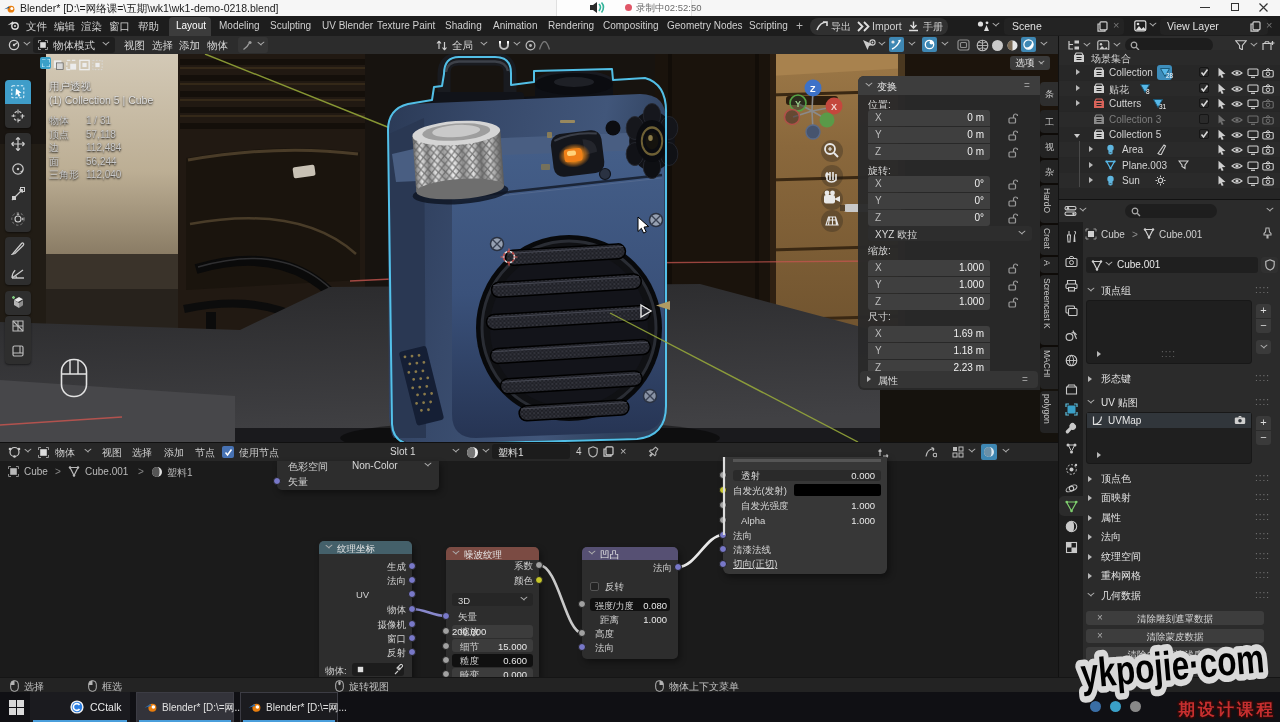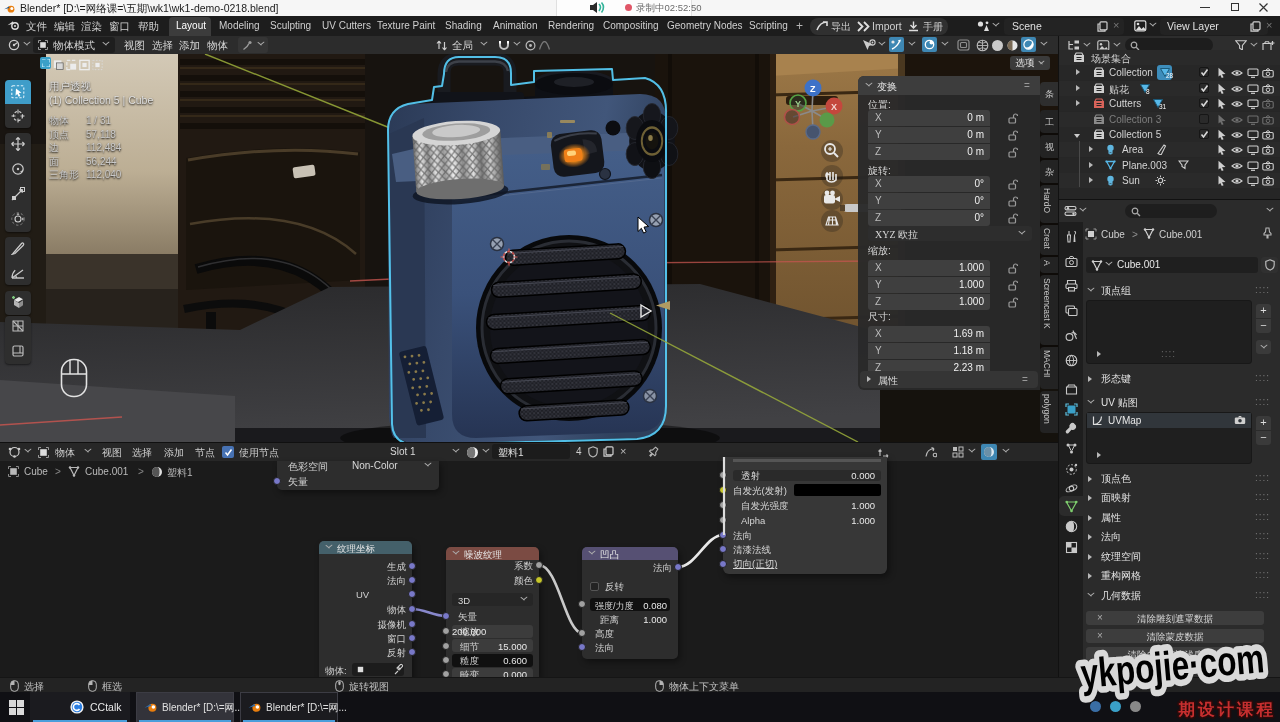--- a/index.html
+++ b/index.html
@@ -46,21 +46,21 @@
     </svg>
   <div class="abs" style="left:26px;top:3.5px">文件</div>
   <div class="abs" style="left:54px;top:3.5px">编辑</div>
   <div class="abs" style="left:81px;top:3.5px">渲染</div>
   <div class="abs" style="left:109px;top:3.5px">窗口</div>
   <div class="abs" style="left:138px;top:3.5px">帮助</div>
   <div class="abs" style="left:169px;top:1px;width:42px;height:19px;background:#3c3c3c;border-radius:4px 4px 0 0;"></div>
   <div class="abs" style="left:176px;top:4px;color:#fff;font-size:10px;">Layout</div>
   <div class="abs" style="left:219px;top:4px;font-size:10px;">Modeling</div>
   <div class="abs" style="left:270px;top:4px;font-size:10px;">Sculpting</div>
-  <div class="abs" style="left:322px;top:4px;font-size:10px;">UV Cutters</div>
+  <div class="abs" style="left:322px;top:4px;font-size:10px;">UV Blender</div>
   <div class="abs" style="left:377px;top:4px;font-size:10px;">Texture Paint</div>
   <div class="abs" style="left:445px;top:4px;font-size:10px;">Shading</div>
   <div class="abs" style="left:493px;top:4px;font-size:10px;">Animation</div>
   <div class="abs" style="left:548px;top:4px;font-size:10px;">Rendering</div>
   <div class="abs" style="left:603px;top:4px;font-size:10px;">Compositing</div>
   <div class="abs" style="left:667px;top:4px;font-size:10px;">Geometry Nodes</div>
   <div class="abs" style="left:749px;top:4px;font-size:10px;">Scripting</div>
   <div class="abs" style="left:796px;top:2.5px;font-size:12px;color:#b5b5b5;">+</div>
 
   <div class="abs" style="left:810px;top:1.5px;width:138px;height:17px;background:#303030;border-radius:8px;"></div>
@@ -629,21 +629,21 @@
     <div class="abs" style="left:10px;top:267px;width:122px;height:16px;background:#3f3f3f;">
           <span class="abs" style="left:7px;top:2px;color:#bdbdbd;">Y</span>
           <span class="abs" style="right:6px;top:2px;color:#f0f0f0;">1.18 m</span>
         </div>
     <div class="abs" style="left:10px;top:284px;width:122px;height:16px;background:#3f3f3f;border-radius:0 0 3px 3px;">
           <span class="abs" style="left:7px;top:2px;color:#bdbdbd;">Z</span>
           <span class="abs" style="right:6px;top:2px;color:#f0f0f0;">2.23 m</span>
         </div>
     </div>
     <div class="abs" style="left:10px;top:150px;width:164px;height:15px;background:#2d2d2d;border-radius:3px;"></div>
-    <div class="abs" style="left:17px;top:152px;font-family:Liberation Serif, serif;">XYZ 欧拉</div>
+    <div class="abs" style="left:17px;top:152px;">XYZ 欧拉</div>
     <span class="chv abs" style="left:160px;top:156px"></span>
     <div class="abs" style="left:2px;top:295px;width:178px;height:17px;background:#353535;border-radius:4px;"></div>
     <span class="tri-r abs" style="left:9px;top:300px"></span>
     <div class="abs" style="left:20px;top:298px;">属性</div>
     <div class="abs" style="left:164px;top:298px;color:#999;">=</div>
   </div>
 
   <div id="ntabs" style="font-size:9px;color:#c5c5c5;">
     <div class="abs" style="left:1040px;top:46px;width:18px;height:24px;background:#2e2e2e;border-radius:4px 0 0 4px;"></div>
     <div class="abs" style="left:1045px;top:52px;">条</div>

